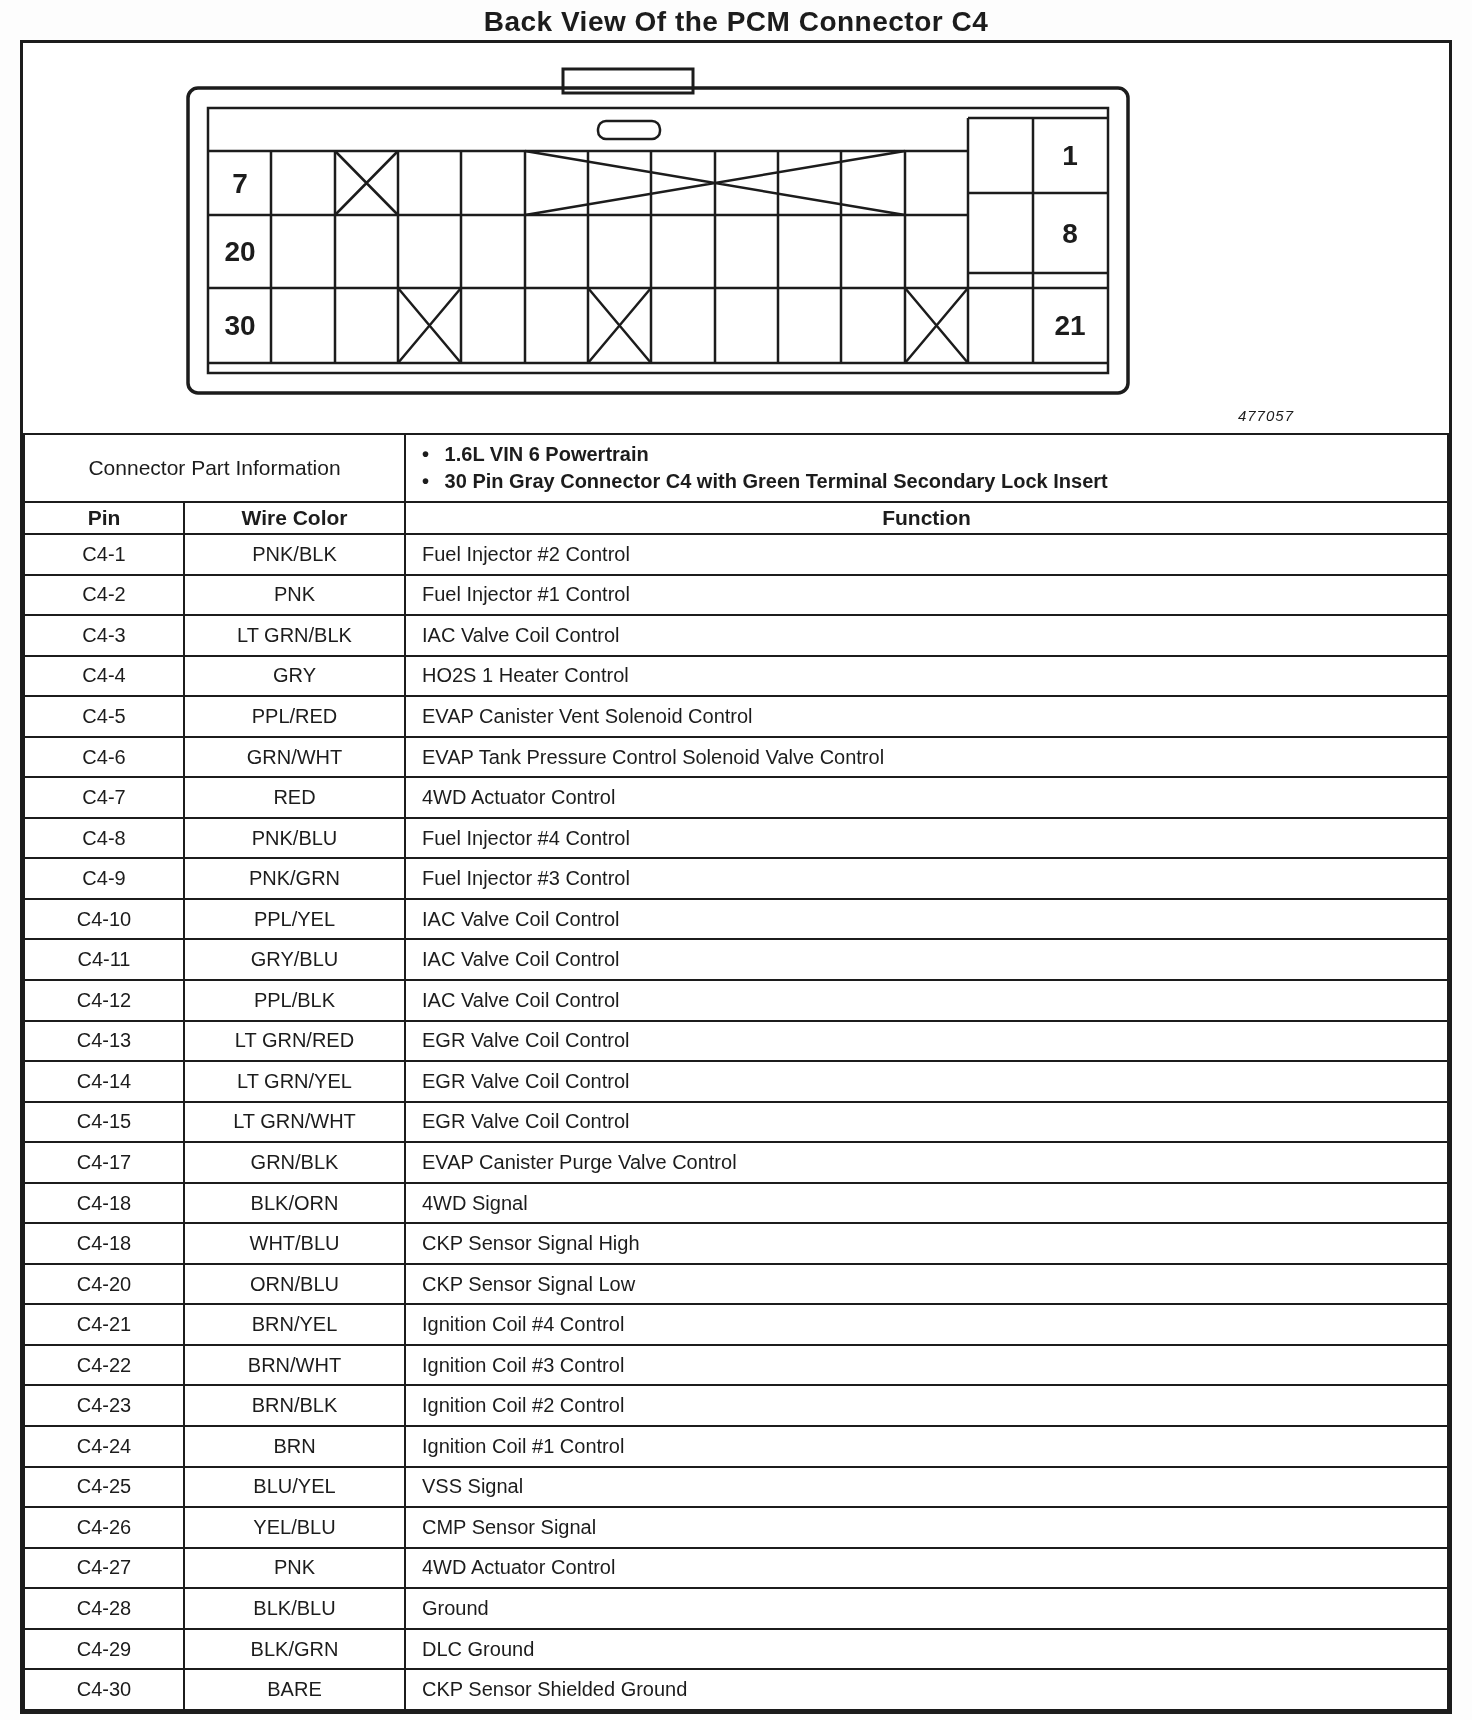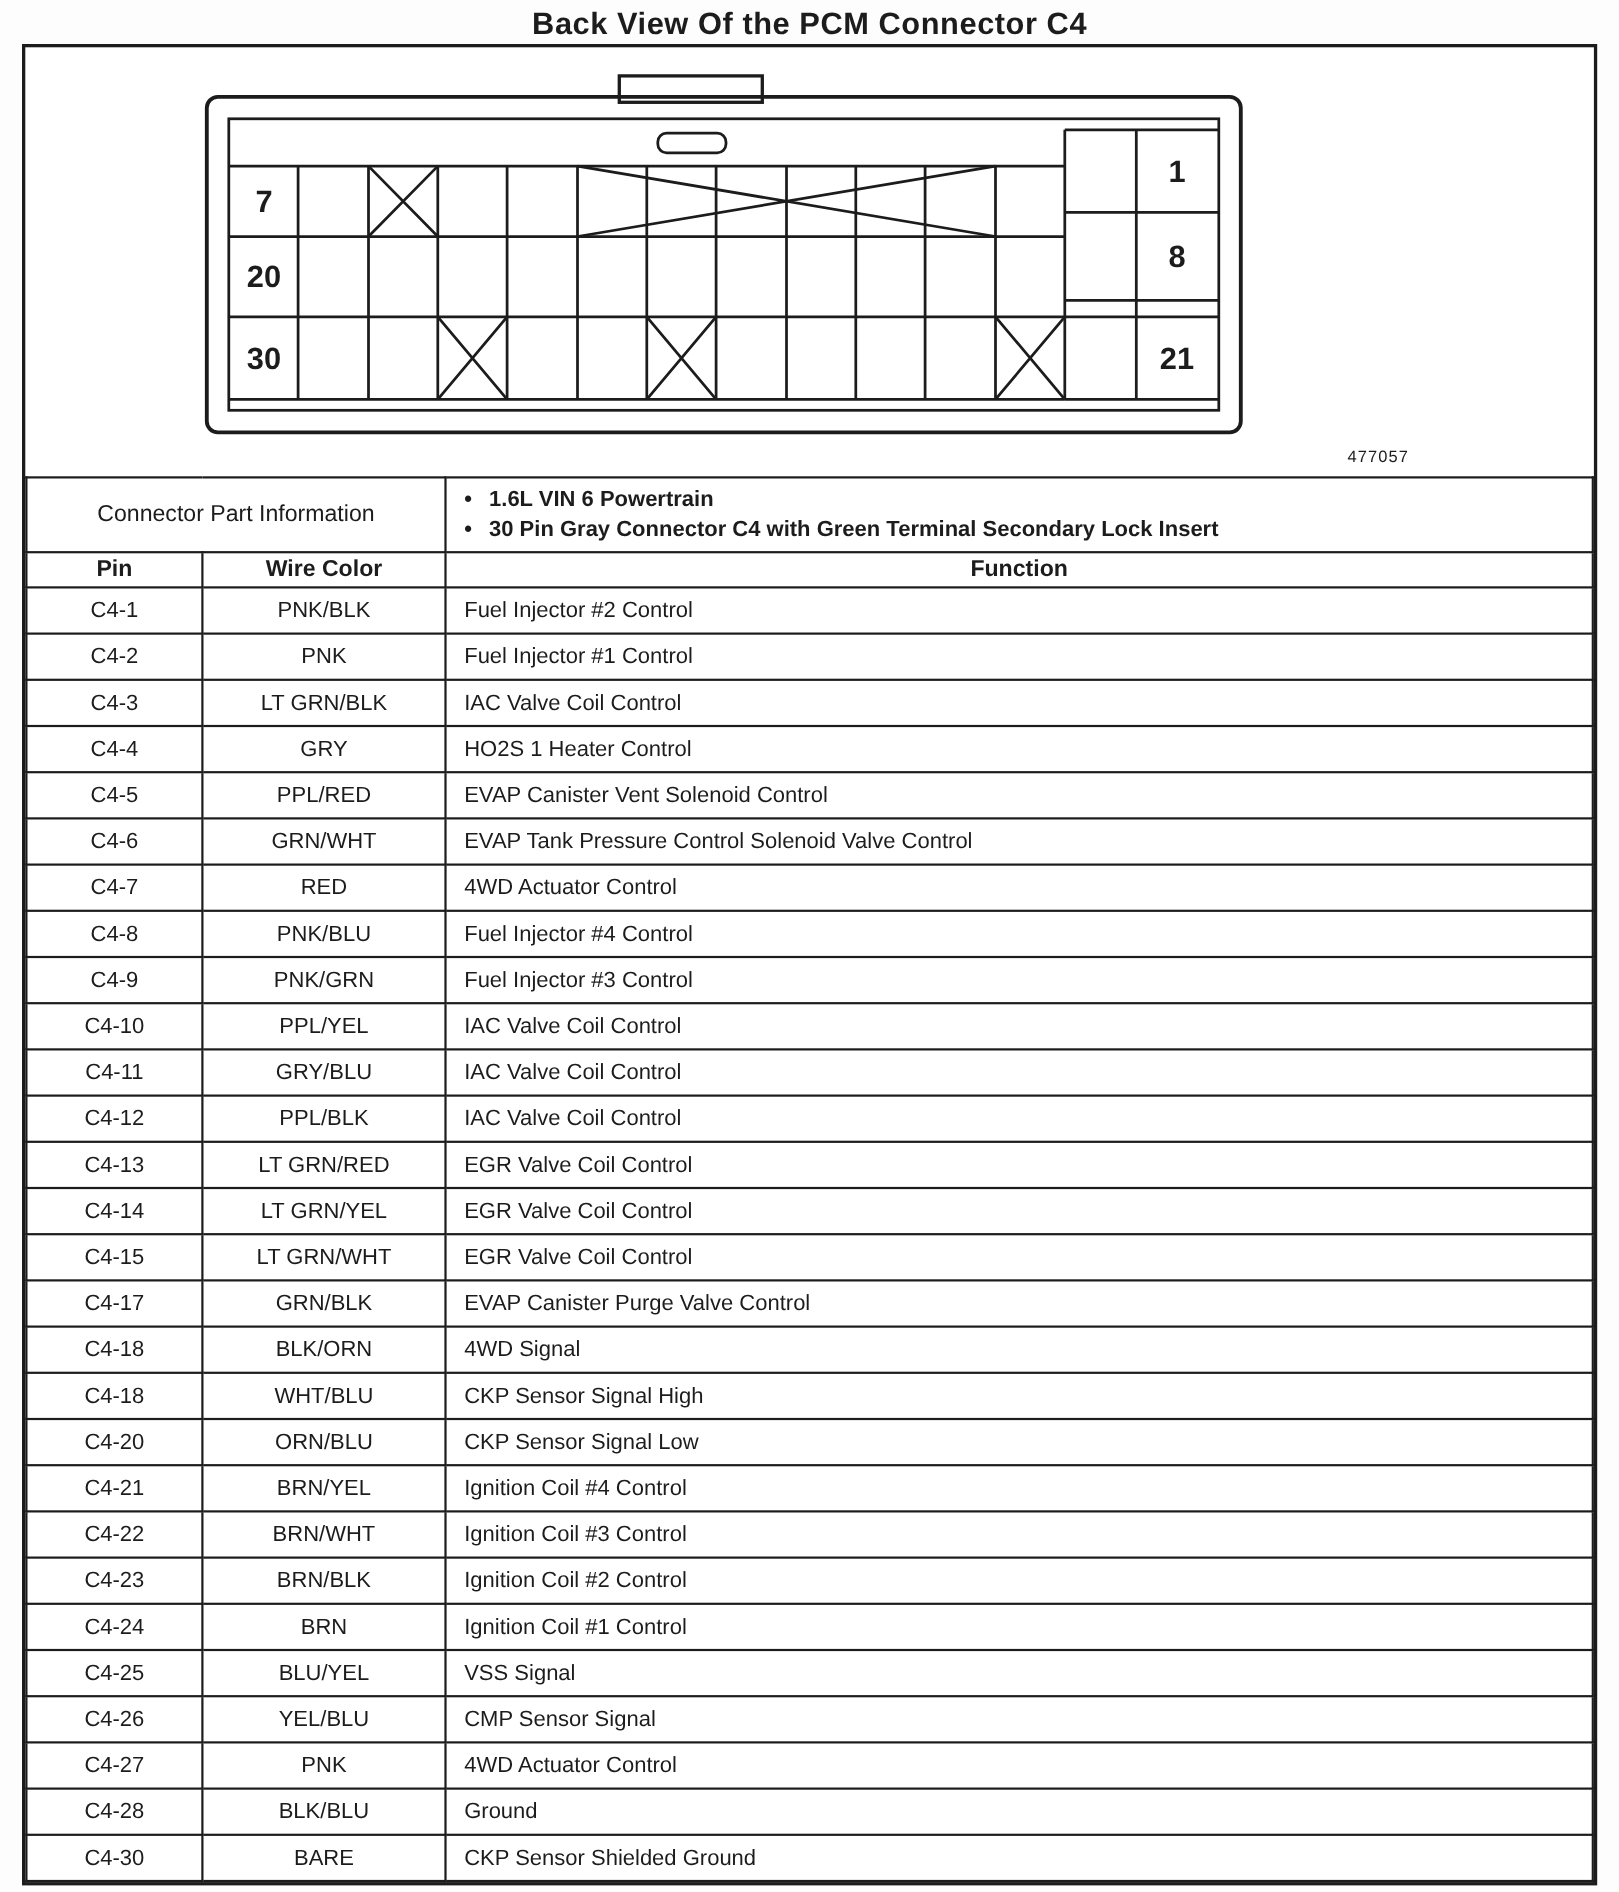--- a/index.html
+++ b/index.html
@@ -19,22 +19,22 @@
   }
   .outer-box {
     position: absolute; left: 20px; top: 40px;
     width: 1432px; height: 1674px;
     border: 3px solid #1c1c1c;
     background: #fff;
   }
   .diagram-area { position: relative; width: 100%; height: 390px; }
   .connector-svg { position: absolute; left: 0; top: 0; }
   .fig-num {
-    position: absolute; top: 364px; right: 168px;
-    font-size: 15px; letter-spacing: 1px;
+    position: absolute; top: 364px; right: 155px;
+    font-size: 15px; letter-spacing: 1px; font-style: italic;
   }
   .table-wrap { position: absolute; left: 0; top: 390px; right: 0; bottom: 0; }
   table { width: 100%; height: 100%; border-collapse: collapse; table-layout: fixed; }
   th, td {
     border: 2px solid #1c1c1c;
     font-size: 20px;
     overflow: hidden; white-space: nowrap;
     padding: 0;
   }
   .info-row { height: 64px; }
@@ -233,20 +233,25 @@
             <td class="ctr">C4-27</td>
             <td class="ctr">PNK</td>
             <td class="fn">4WD Actuator Control</td>
           </tr>
           <tr>
             <td class="ctr">C4-28</td>
             <td class="ctr">BLK/BLU</td>
             <td class="fn">Ground</td>
           </tr>
           <tr>
+            <td class="ctr">C4-29</td>
+            <td class="ctr">BLK/GRN</td>
+            <td class="fn">DLC Ground</td>
+          </tr>
+          <tr>
             <td class="ctr">C4-30</td>
             <td class="ctr">BARE</td>
             <td class="fn">CKP Sensor Shielded Ground</td>
           </tr>
         </tbody>
     </table>
   </div>
 
 </div>
 

